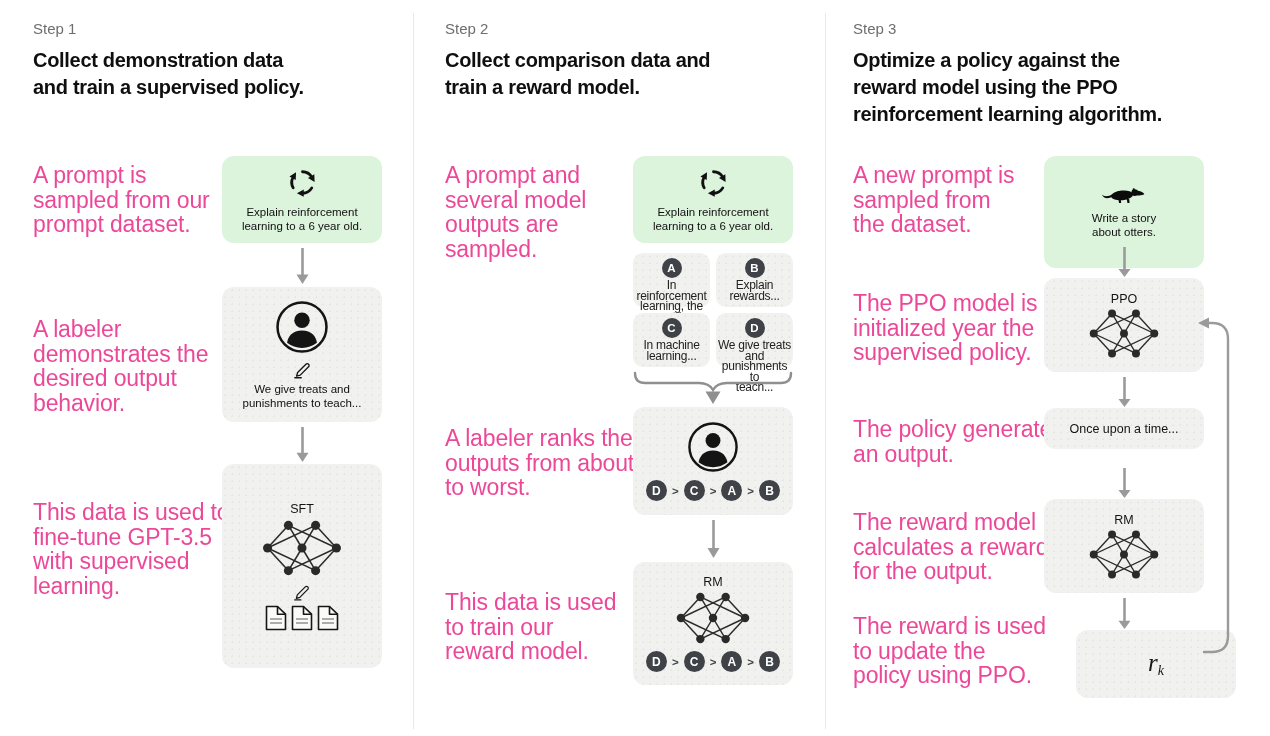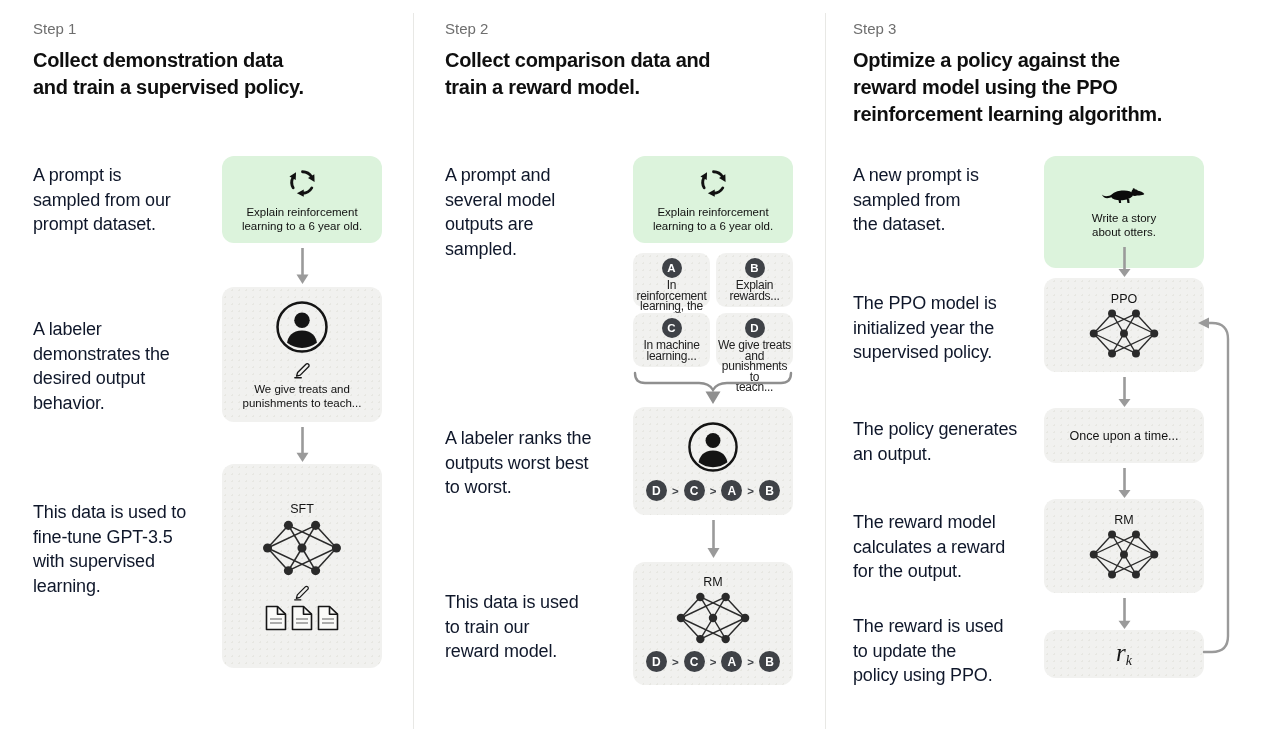--- a/index.html
+++ b/index.html
@@ -8,21 +8,21 @@
     font-family:"Liberation Sans","DejaVu Sans",sans-serif;color:#161616;
     background:#ffffff;
   }
   .divider{position:absolute;top:13px;width:1px;height:716px;background:#e8e8e5;}
   .step-label{position:absolute;font-size:15px;color:#6e6e6e;letter-spacing:0;text-align:right;}
   .step-title{
     position:absolute;font-size:20px;font-weight:700;line-height:27px;
     color:#0f0f0f;white-space:pre-line;letter-spacing:-0.3px;
   }
   .col-text{
-    position:absolute;font-size:18px;line-height:24.5px;color:#0f172a;
+    position:absolute;font-size:23px;line-height:24.5px;color:#ec4899;
     white-space:pre-line;letter-spacing:-0.15px;
   }
   .box{
     position:absolute;width:160px;border-radius:12px;
     background-color:#f1f1ef;
     background-image:radial-gradient(#e7e7e2 1px, transparent 1px);
     background-size:7px 7px;
     display:flex;flex-direction:column;align-items:center;justify-content:center;
     text-align:center;
   }
@@ -246,21 +246,21 @@
 teach...</div>
       </div>
     </div>
 
   <svg style="position:absolute;left:633px;top:370px" width="160" height="34">
     <path d="M2 3 Q2 13 12 13 L66 13 Q76 13 80 20 Q84 13 94 13 L148 13 Q158 13 158 3" stroke="#8f8f8f" stroke-width="2.4" fill="none" stroke-linecap="round"></path>
     <polygon points="72.5,21.5 87.5,21.5 80,34" fill="#8f8f8f"></polygon>
   </svg>
 
   <div class="col-text" style="left:445px;top:426px">A labeler ranks the
-outputs worst best
+outputs from about
 to worst.</div>
   <div class="box" style="left:633px;top:407px;height:108px">
     <svg width="52" height="52">
         <use href="#sym-person"></use>
       </svg>
     <div class="rank-row">
         <span class="chip">D</span>
         <span class="rank-sep">&gt;</span>
         <span class="chip">C</span>
         <span class="rank-sep">&gt;</span>
@@ -322,21 +322,21 @@
         <use href="#sym-net"></use>
       </svg>
   </div>
 
   <svg class="varrow" style="left:1118px;top:377px" width="13" height="30">
       <use href="#sym-varrow"></use>
     </svg>
 
   <div class="col-text" style="left:853px;top:417px">The policy generates
 an output.</div>
-  <div class="box" style="left:1044px;top:408px;height:55px">
+  <div class="box" style="left:1044px;top:408px;height:41px">
     <div style="font-size:12.5px;color:#141414">Once upon a time...</div>
   </div>
 
   <svg class="varrow" style="left:1118px;top:468px" width="13" height="30">
       <use href="#sym-varrow"></use>
     </svg>
 
   <div class="col-text" style="left:853px;top:510px">The reward model
 calculates a reward
 for the output.</div>
@@ -347,21 +347,21 @@
       </svg>
   </div>
 
   <svg class="varrow" style="left:1118px;top:598px" width="13" height="31">
       <use href="#sym-varrow"></use>
     </svg>
 
   <div class="col-text" style="left:853px;top:614px">The reward is used
 to update the
 policy using PPO.</div>
-  <div class="box" style="left:1044px;top:630px;height:48px">
+  <div class="box" style="left:1076px;top:630px;height:68px">
     <div class="rk"><span class="base">r</span><sub>k</sub></div>
   </div>
 
   <svg style="position:absolute;left:1196px;top:308px" width="44" height="354">
     <path d="M 8 344 L 16 344 Q 32 344 32 328 L 32 31 Q 32 15 16 15 L 13 15" stroke="#9a9a9a" stroke-width="2.4" fill="none" stroke-linecap="round"></path>
     <polygon points="13,9.5 13,20.5 2,15" fill="#9a9a9a"></polygon>
   </svg>
 
 </div>
 

